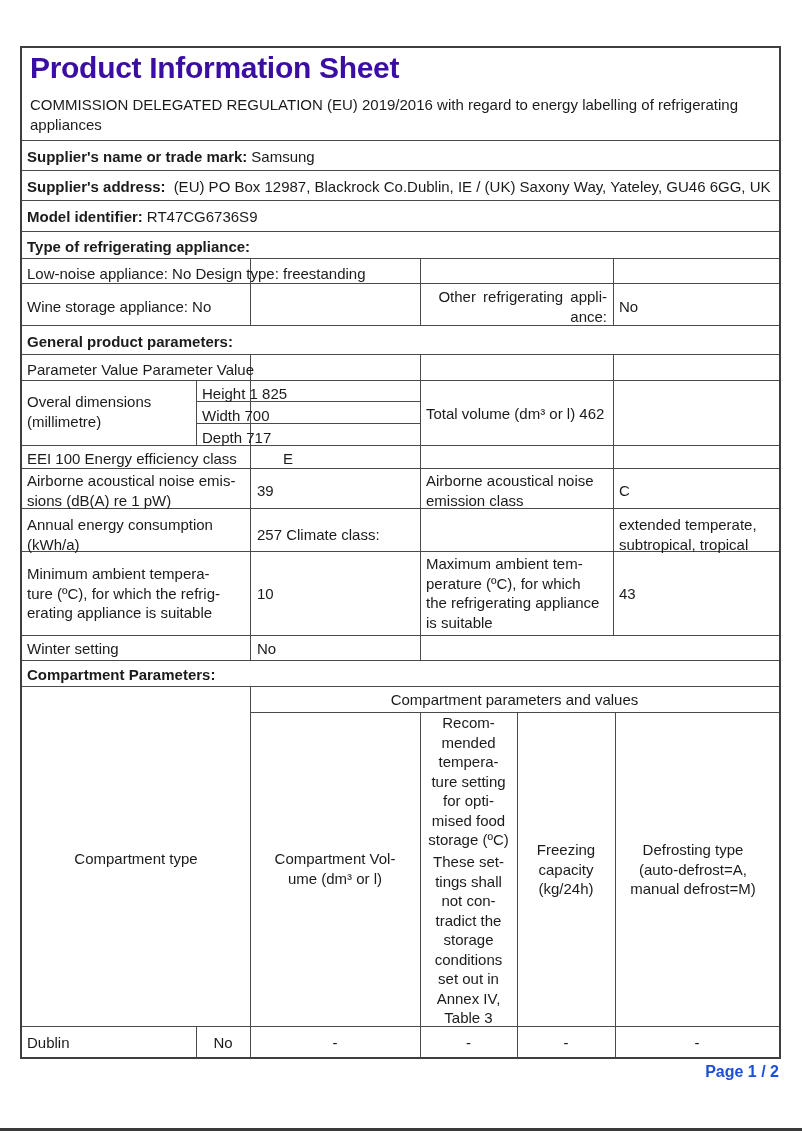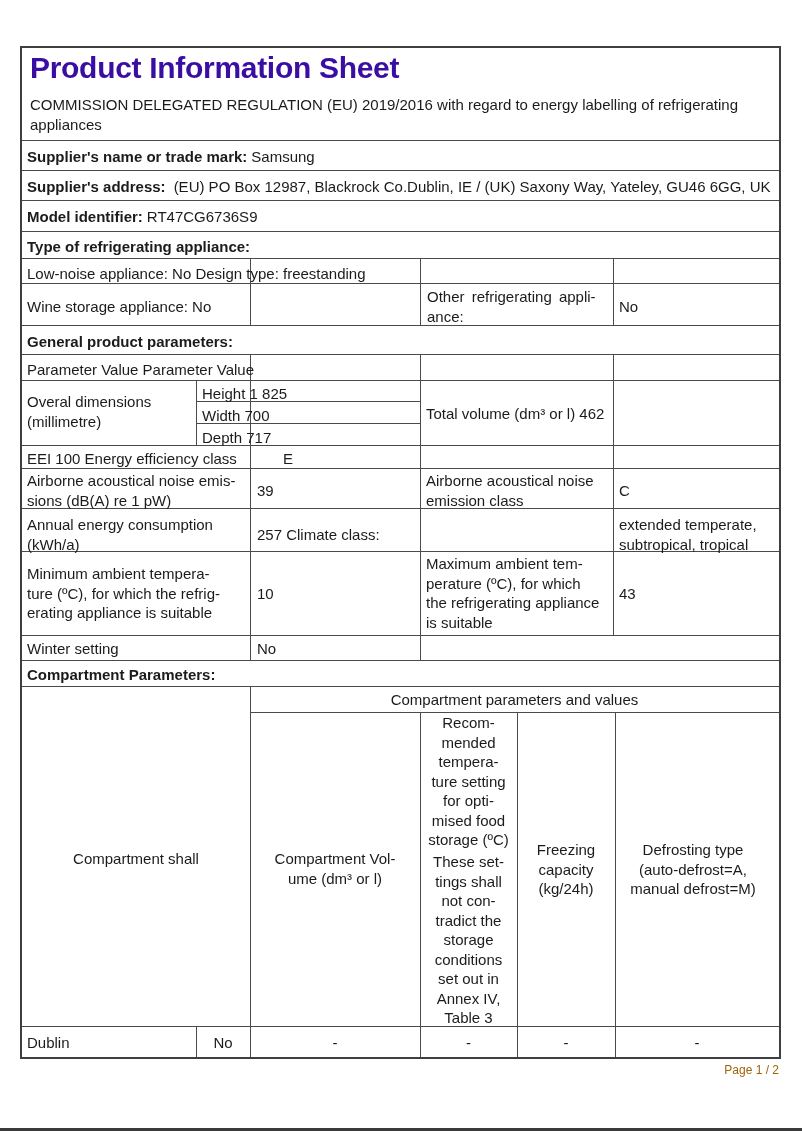--- a/index.html
+++ b/index.html
@@ -10,22 +10,22 @@
   .frame { position:absolute; left:20px; top:46px; width:761px; height:1013px;
            border:2px solid #3f3f3f; box-sizing:border-box; }
   .hl { position:absolute; height:1px; background:#4a4a4a; }
   .vl { position:absolute; width:1px;  background:#4a4a4a; }
   .t  { position:absolute; font-size:15px; line-height:19.5px; white-space:pre-line; }
   .b  { font-weight:bold; }
   .c  { text-align:center; }
   .title { position:absolute; font-size:30px; font-weight:bold; letter-spacing:-0.3px; }
   .val { margin-left:4px; }
   .val2 { margin-left:8px; }
-  .just { word-spacing:3px; }
-  .pagenum { position:absolute; font-size:12px; color:#a16207; text-align:right; }
+  .just { word-spacing:3px;text-align:right; }
+  .pagenum { position:absolute; font-size:16px; color:#1d4ed8; text-align:right;font-weight:bold; }
   .botbar { position:absolute; left:0; top:1128px; width:802px; height:3px; background:#3a3a3a; }
 </style>
 </head>
 <body>
 
 <div class="sheet">
 
   <div class="frame"></div>
 
   <div class="hl" style="left:22px;top:140px;width:757px"></div>
@@ -112,21 +112,21 @@
 the refrigerating appliance
 is suitable</div>
   <div class="t" style="left:619px;top:584px">43</div>
 
   <div class="t" style="left:27px;top:639px">Winter setting</div>
   <div class="t" style="left:257px;top:639px">No</div>
 
   <div class="t b" style="left:27px;top:665px">Compartment Parameters:</div>
   <div class="t c" style="left:250px;top:690px;width:529px">Compartment parameters and values</div>
 
-  <div class="t c" style="left:22px;top:849px;width:228px">Compartment shall</div>
+  <div class="t c" style="left:22px;top:849px;width:228px">Compartment type</div>
   <div class="t c" style="left:250px;top:849px;width:170px">Compartment Vol-
 ume (dm³ or l)</div>
   <div class="t c" style="left:420px;top:713px;width:97px">Recom-
 mended
 tempera-
 ture setting
 for opti-
 mised food
 storage (ºC)</div>
   <div class="t c" style="left:420px;top:852px;width:97px">These set-

